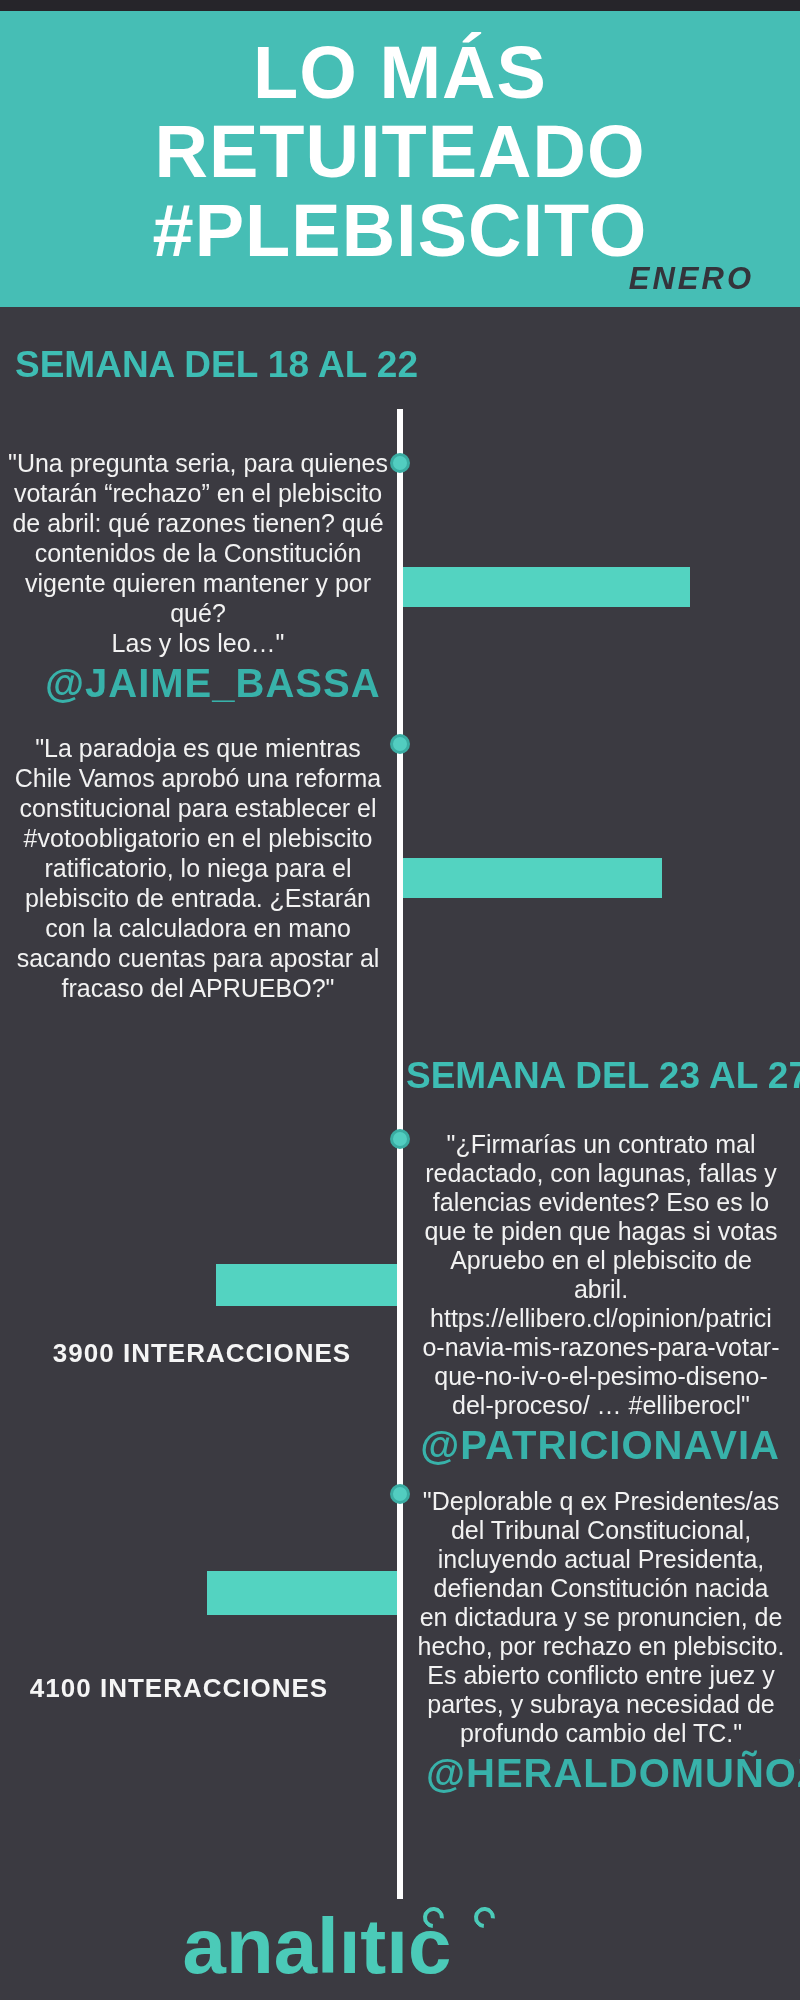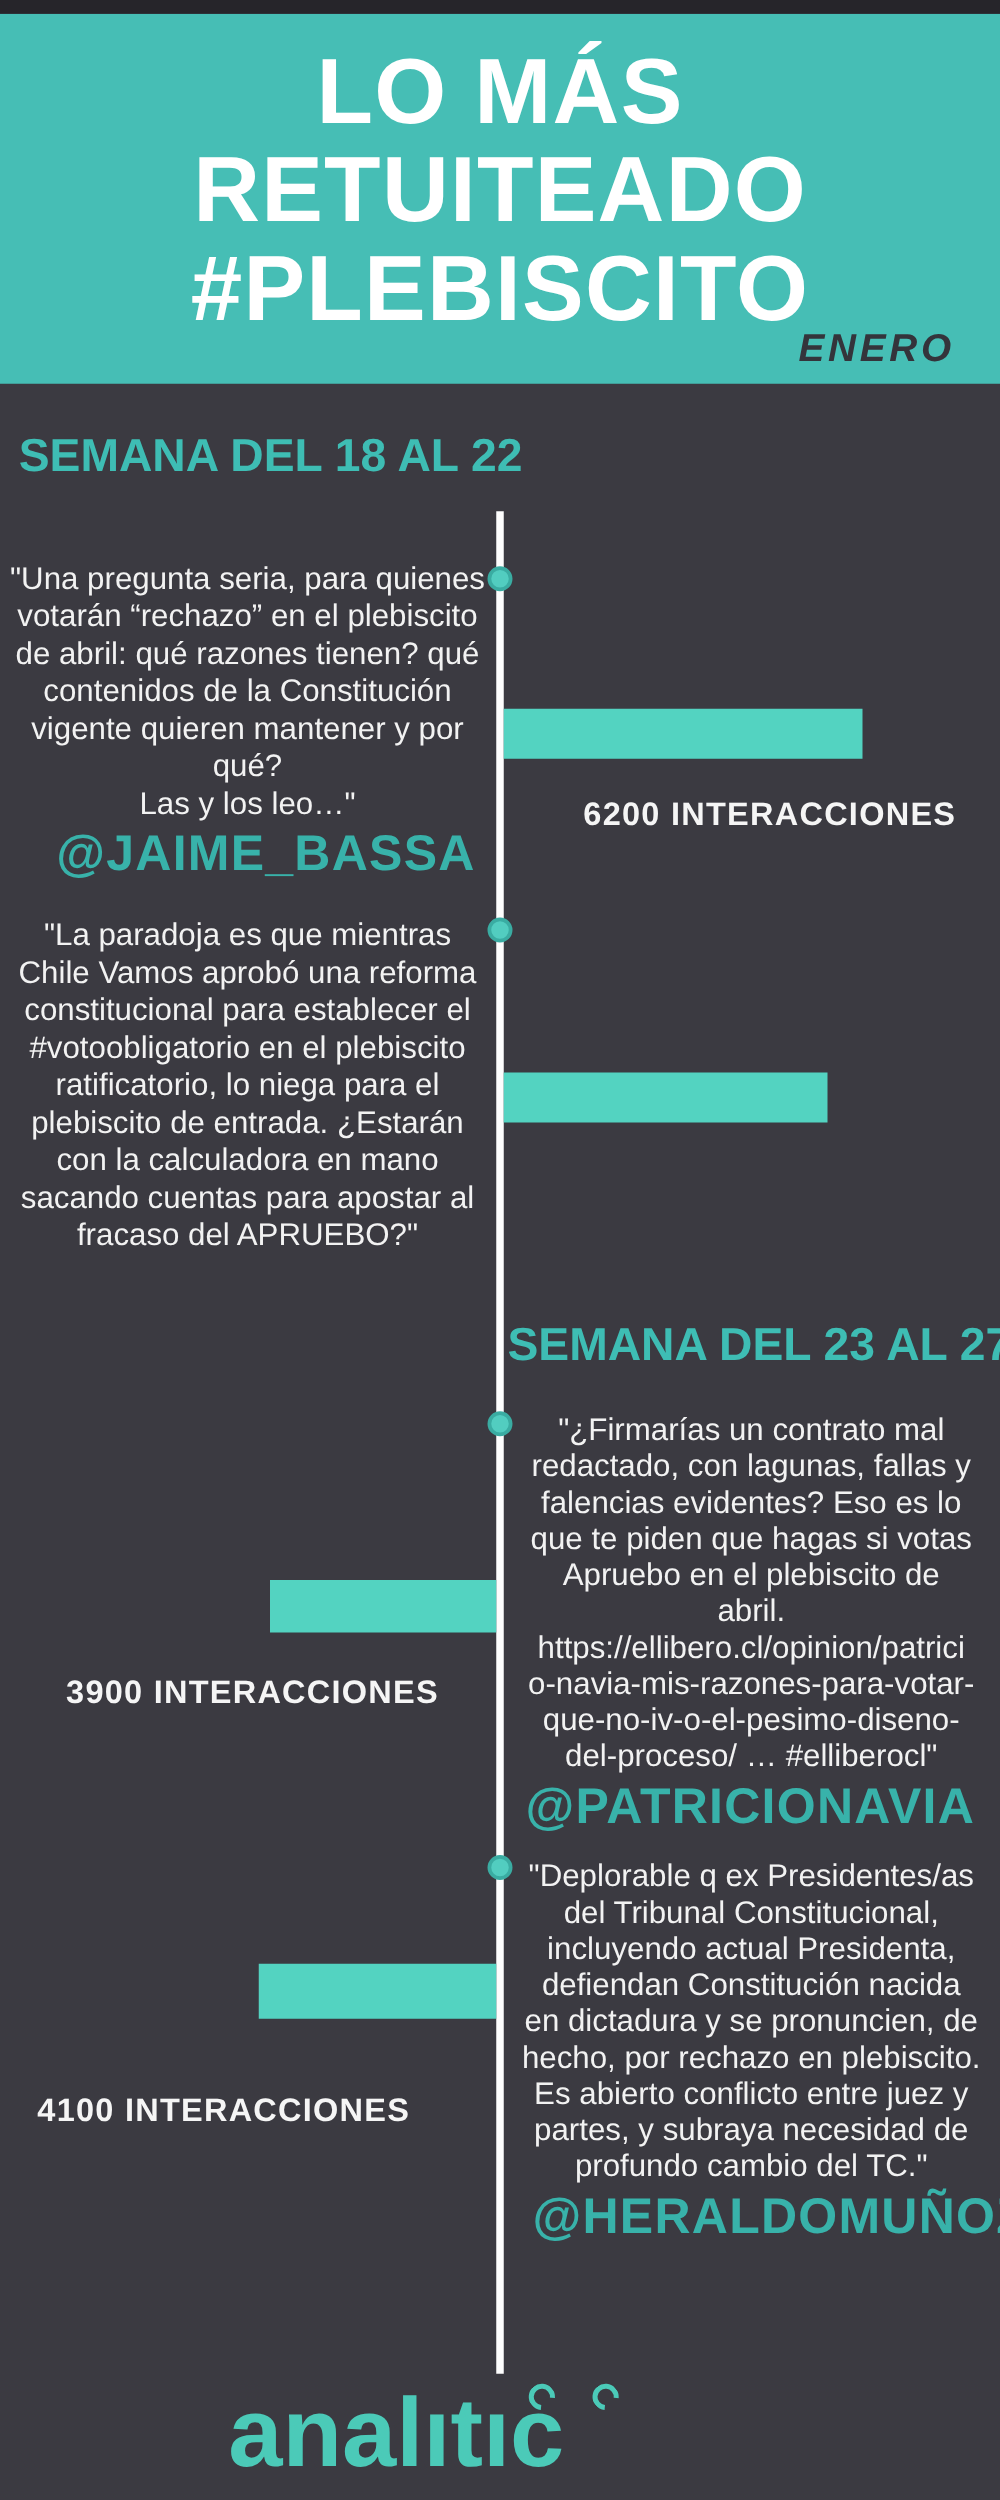--- a/index.html
+++ b/index.html
@@ -10,21 +10,21 @@
   }
   
   .header{position:absolute;left:0;top:0;width:800px;height:296px;background:#46beb5;}
   .title{
     position:absolute;left:0;top:22px;width:800px;
     text-align:center;color:#ffffff;font-weight:700;
     font-size:74px;line-height:79px;letter-spacing:1px;
     white-space:pre-line;
   }
   .enero{
-    position:absolute;right:36px;top:250px;
+    position:absolute;right:46px;top:250px;
     color:#34343b;font-weight:700;font-style:italic;
     font-size:31px;letter-spacing:3px;
   }
   
   .week{position:absolute;color:#3ebdb4;font-weight:700;font-size:37px;letter-spacing:0px;white-space:nowrap;}
   .week1{left:15px;top:333px;}
   .week2{left:406px;top:1044px;}
   
   .tline{position:absolute;left:397px;top:398px;width:6px;height:1490px;background:#fdfdfd;}
   .dot{
@@ -104,21 +104,20 @@
 
   <div class="quote quote-l q1">"Una pregunta seria, para quienes
 votarán “rechazo” en el plebiscito
 de abril: qué razones tienen? qué
 contenidos de la Constitución
 vigente quieren mantener y por
 qué?
 Las y los leo…"</div>
   <div class="handle h1">@JAIME_BASSA</div>
   <div class="bar bar1" style="width: 287px;"></div>
-  <div class="intlabel il1">6200 INTERACCIONES</div>
 
   <div class="quote quote-l q2">"La paradoja es que mientras
 Chile Vamos aprobó una reforma
 constitucional para establecer el
 #votoobligatorio en el plebiscito
 ratificatorio, lo niega para el
 plebiscito de entrada. ¿Estarán
 con la calculadora en mano
 sacando cuentas para apostar al
 fracaso del APRUEBO?"</div>

